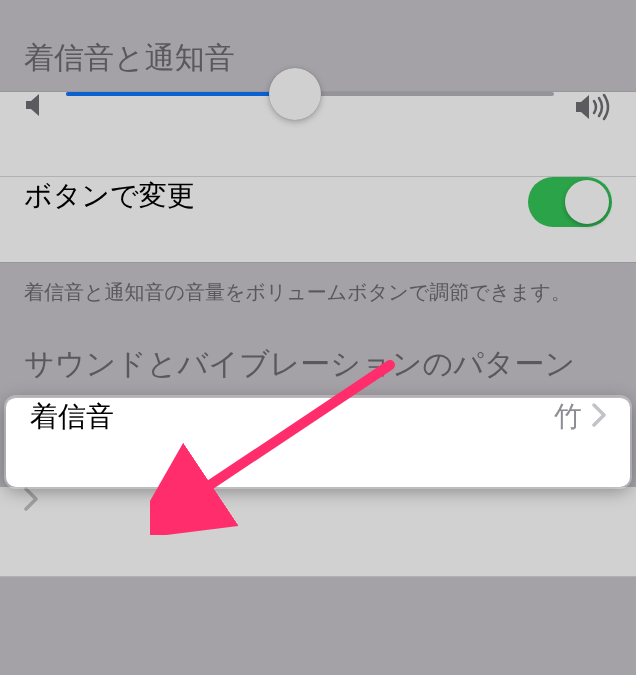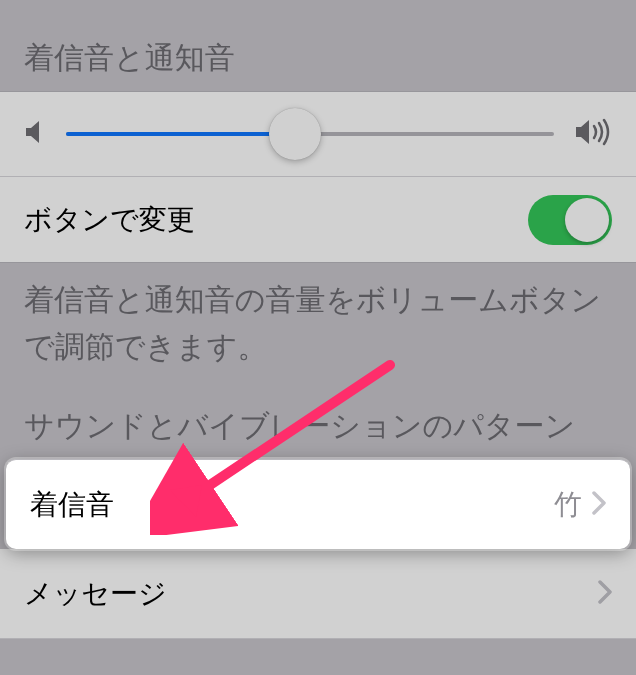--- a/index.html
+++ b/index.html
@@ -23,37 +23,37 @@
       z-index: 5;
     }
     .section-header {
       padding: 38px 24px 12px 24px;
       font-size: 30px;
       color: #6d6c72;
     }
     .row {
       background: #fff;
       display: flex;
-      align-items: center;
+      align-items: flex-start;
       padding: 0 24px;
       position: relative;
     }
     .slider-row {
       height: 86px;
       border-top: 1px solid #b9b8bd;
       border-bottom: 1px solid #d8d7dc;
     }
     .toggle-row {
       height: 86px;
       border-bottom: 1px solid #b9b8bd;
       justify-content: space-between;
     }
     .footer-text {
       padding: 14px 32px 10px 24px;
-      font-size: 30px;
+      font-size: 20px;
       color: #6d6c72;
       line-height: 1.55;
     }
     .label-main {
       font-size: 28px;
       color: #000;
     }
     
     .vol-low, .vol-high {
       color: #6f6e73;
@@ -187,21 +187,20 @@
     <span class="nav-value">竹</span>
     <span class="chevron">
       <svg width="14" height="24" viewBox="0 0 14 24">
           <path d="M2 2 L12 12 L2 22" stroke="#c3c2c8" stroke-width="3.5" fill="none" stroke-linecap="round" stroke-linejoin="round"></path>
         </svg>
     </span>
   </div>
 </div>
 
 <div class="row nav-row">
-  <span class="label-main">メッセージ</span>
   <div class="nav-right">
     <span class="chevron">
       <svg width="14" height="24" viewBox="0 0 14 24">
           <path d="M2 2 L12 12 L2 22" stroke="#c3c2c8" stroke-width="3.5" fill="none" stroke-linecap="round" stroke-linejoin="round"></path>
         </svg>
     </span>
   </div>
 </div>
 
 <svg class="arrow-svg" style="left:150px; top:355px;" width="260" height="180">

